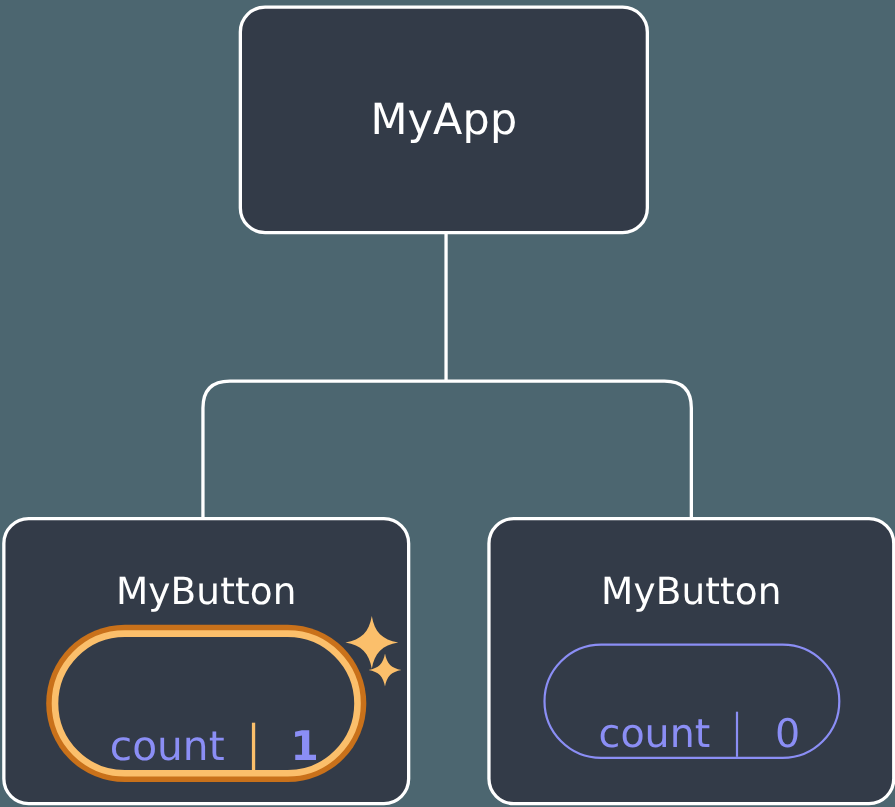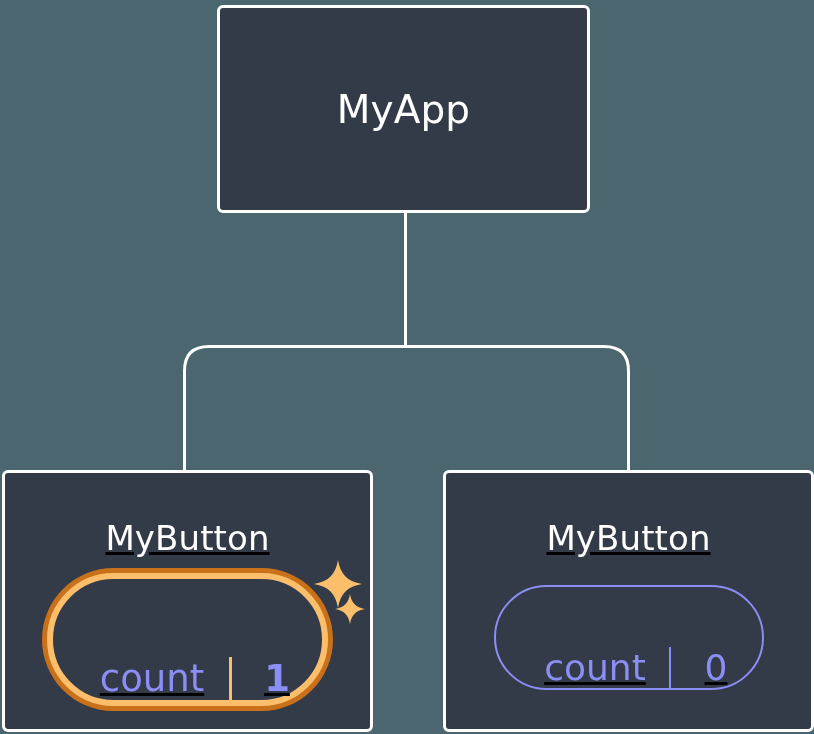--- a/index.html
+++ b/index.html
@@ -31,21 +31,21 @@
     height: 734px;
     pointer-events: none;
   }
 
   
   .node {
     position: absolute;
     box-sizing: border-box;
     background: #333b48;
     border: 3px solid #ffffff;
-    border-radius: 6px;
+    border-radius: 24px;
     display: flex;
     flex-direction: column;
     align-items: center;
   }
 
   .node-title {
     color: #ffffff;
     font-weight: 400;
     letter-spacing: 0.1px;
     white-space: nowrap;
@@ -63,21 +63,20 @@
     font-size: 39px;
     line-height: 1;
   }
 
   
   .node-child {
     top: 470px;
     width: 371px;
     height: 262px;
     padding-top: 48px;
-    text-decoration: underline;
   }
   #node-child-left  { left: 2px; }
   #node-child-right { left: 443px; }
 
   .node-child .node-title {
     font-size: 34px;
     line-height: 1;
   }
 
   

